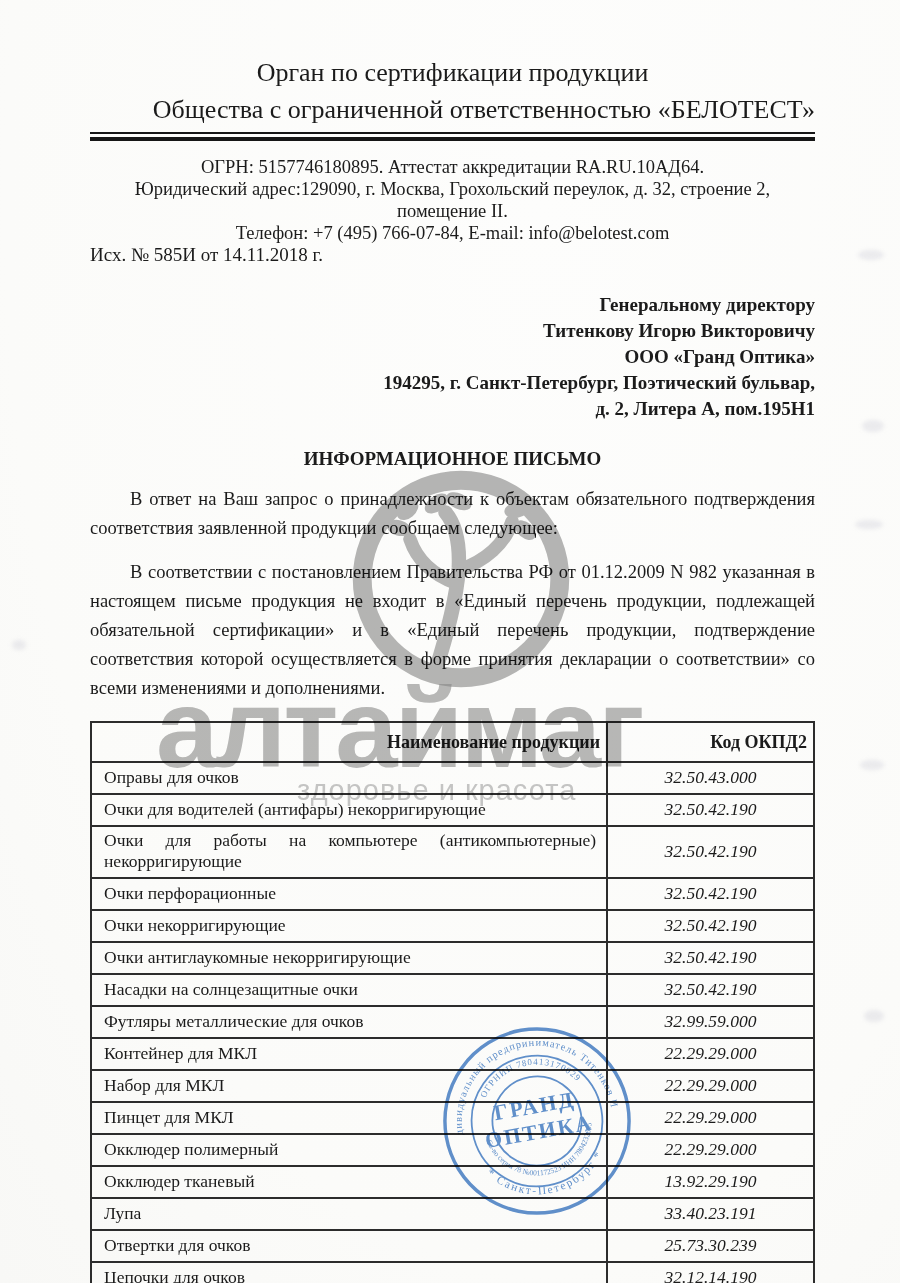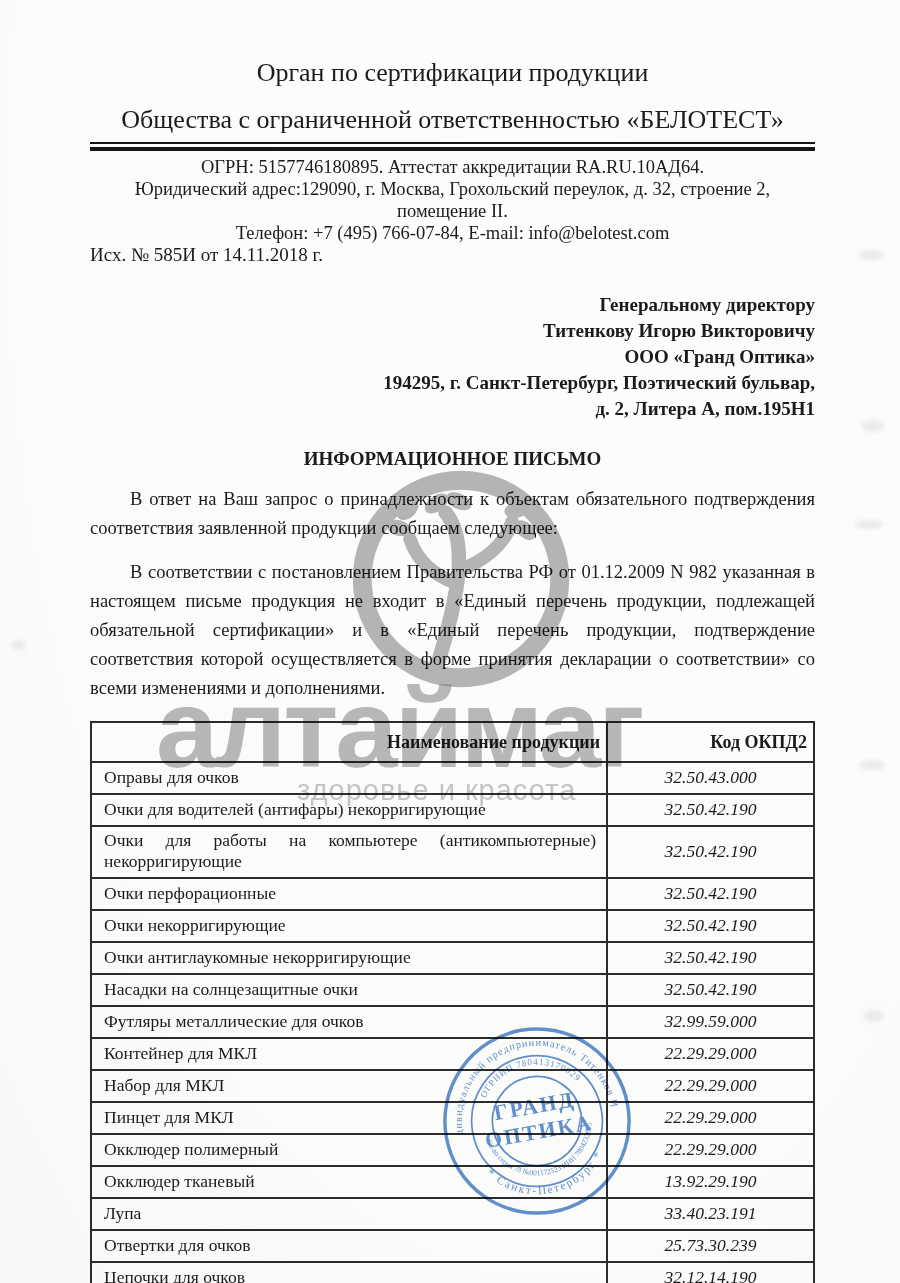--- a/index.html
+++ b/index.html
@@ -5,24 +5,24 @@
   html,body { margin:0; padding:0; background:#ffffff; }
   .page {
     position:relative; width:900px; height:1283px; overflow:hidden;
     background:#fcfcfb;
     background-image: radial-gradient(ellipse at 60% 15%, #fdfdfc 0%, #fbfbf9 70%, #f8f8f6 100%);
     font-family:"Liberation Serif", serif; color:#1b1b1b;
   }
   .content { position:absolute; top:0; left:0; right:0; padding:58px 85px 0 90px; box-sizing:border-box; }
 
   .org-line1 { text-align:center; font-size:26px; line-height:30px; }
-  .org-line2 { text-align:center; font-size:26px; line-height:30px; margin-top:17px; }
+  .org-line2 { text-align:right; font-size:26px; line-height:30px; margin-top:7px; }
   .double-rule { margin-top:7px; height:3px; border-top:2px solid #161616; border-bottom:4px solid #161616; }
   .contact-line { text-align:center; font-size:18.5px; line-height:22px; }
-  .contact-block { margin-top:5px; }
+  .contact-block { margin-top:15px; }
 
   .ref-line { font-size:19px; }
 
   .recipient { margin-top:26px; text-align:right; font-weight:bold; font-size:19px; line-height:26px; }
 
   .doc-title { margin-top:26px; text-align:center; font-weight:bold; font-size:19px; }
 
   .body-par { margin:15px 0 0 0; font-size:18.5px; line-height:29px; text-align:justify; text-indent:40px; }
 
   .product-table { margin-top:18px; width:100%; border-collapse:collapse; table-layout:fixed; }

